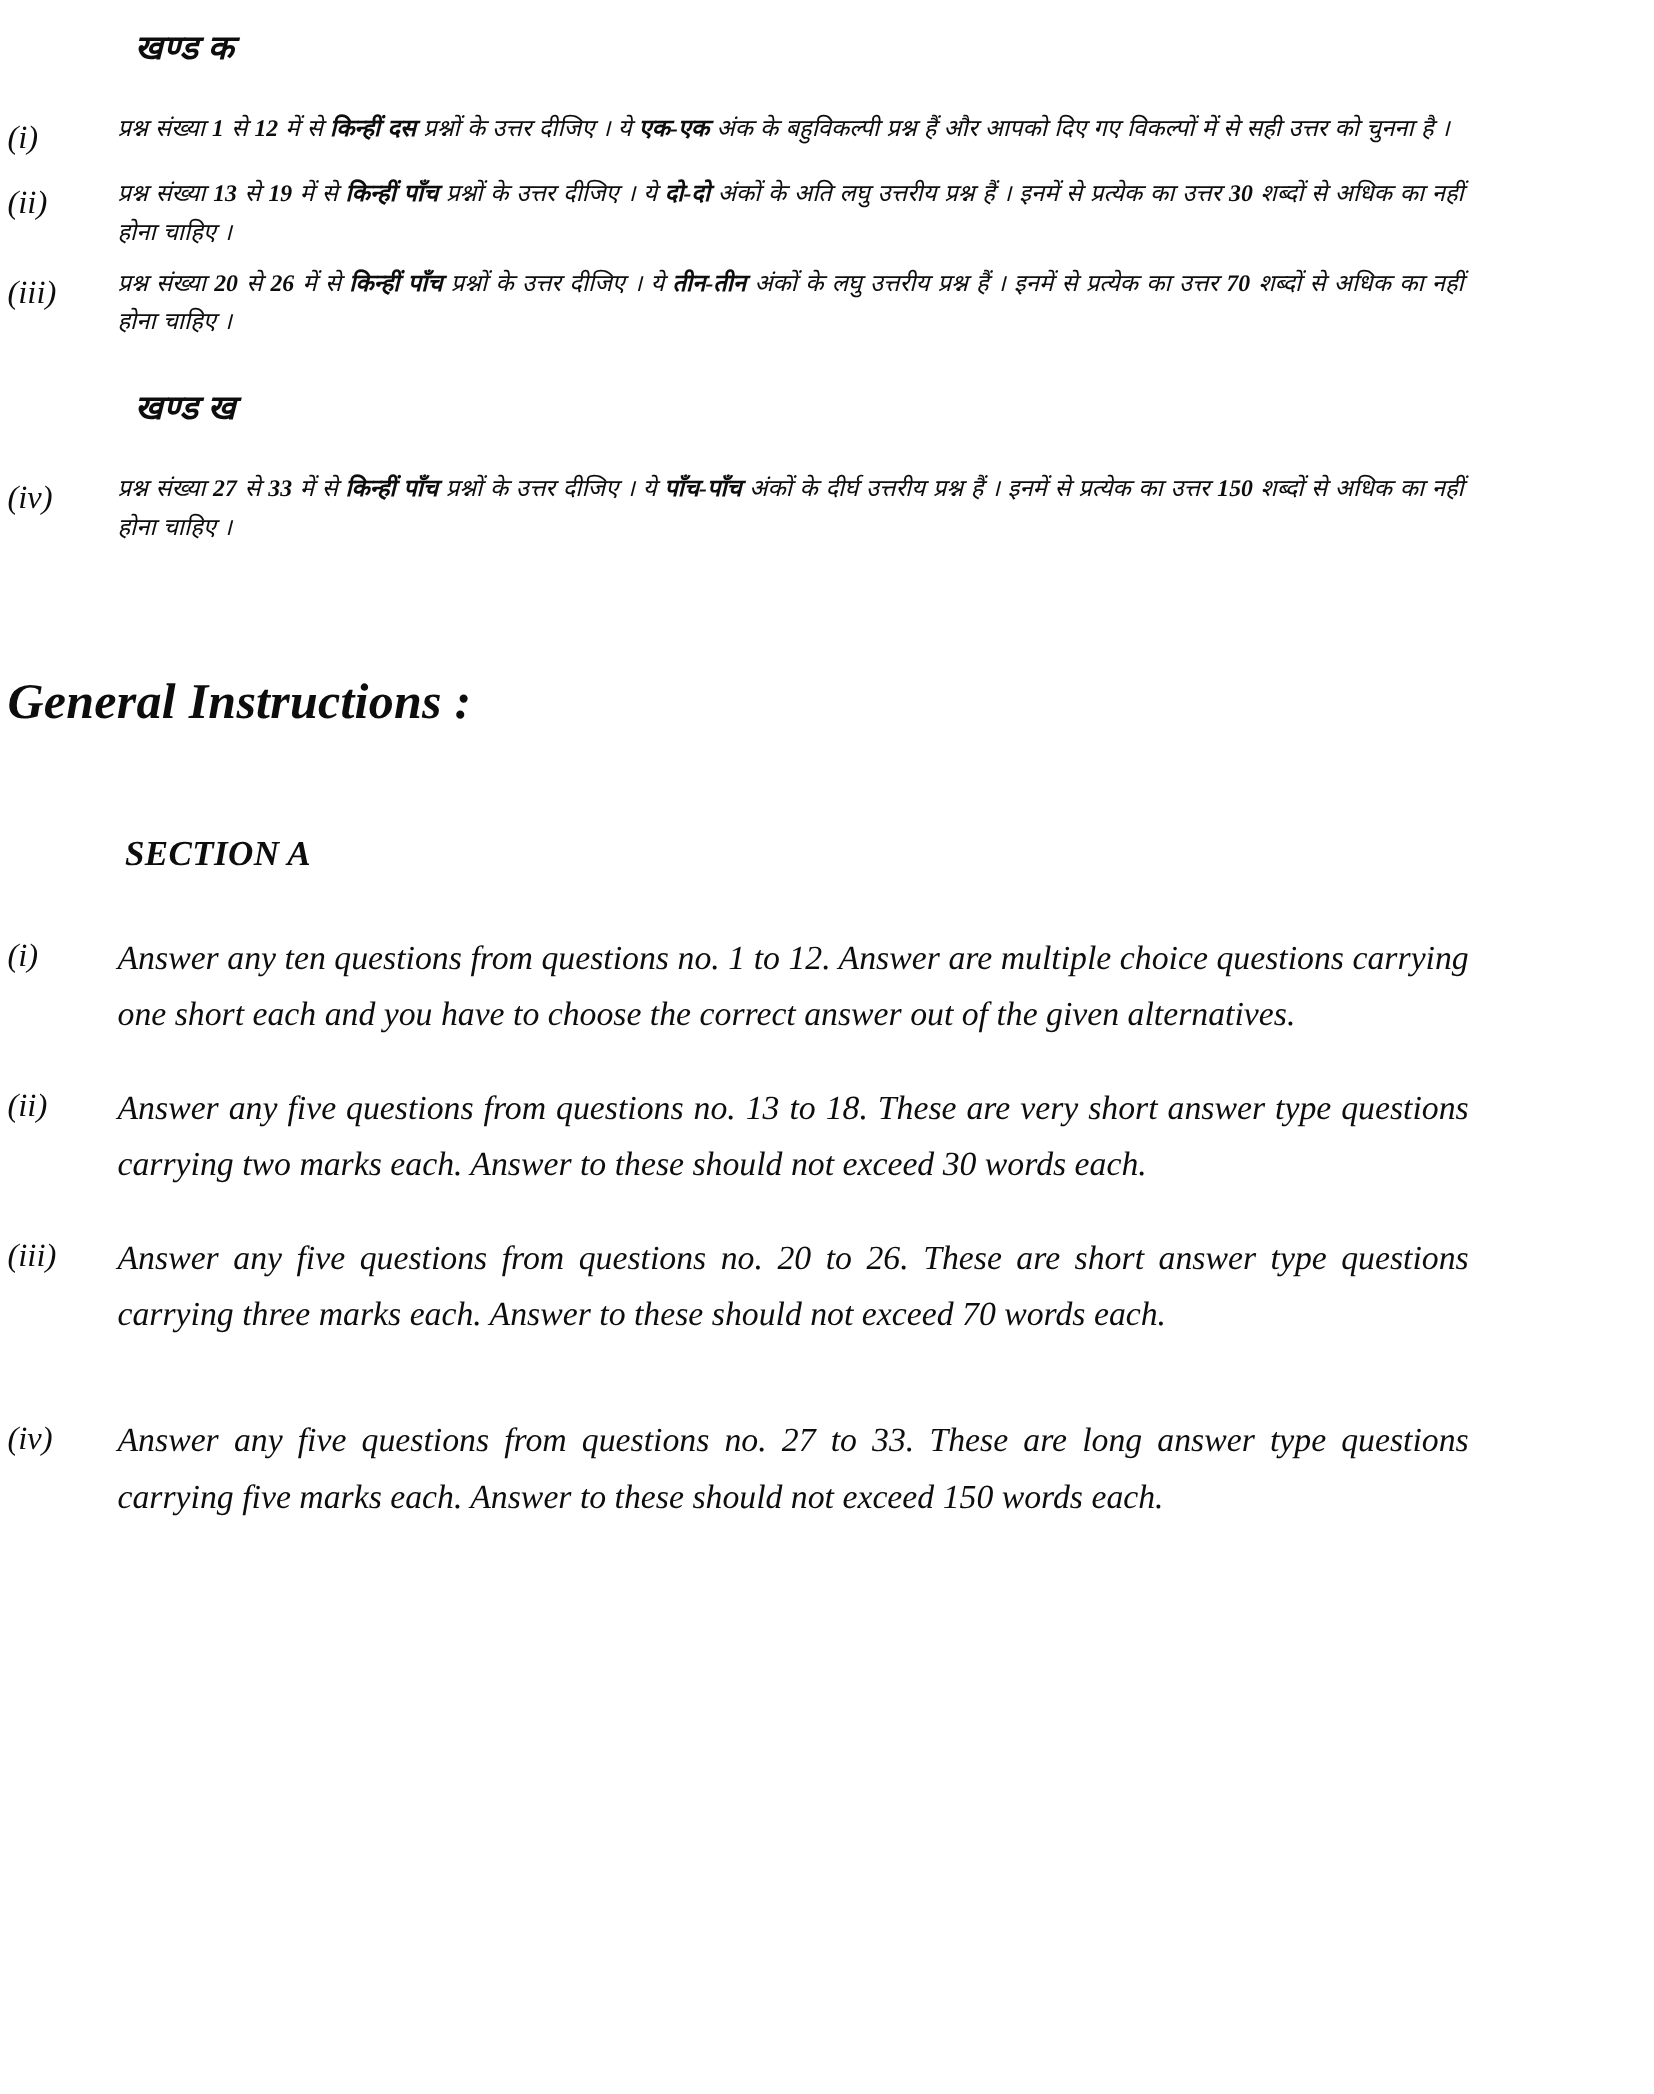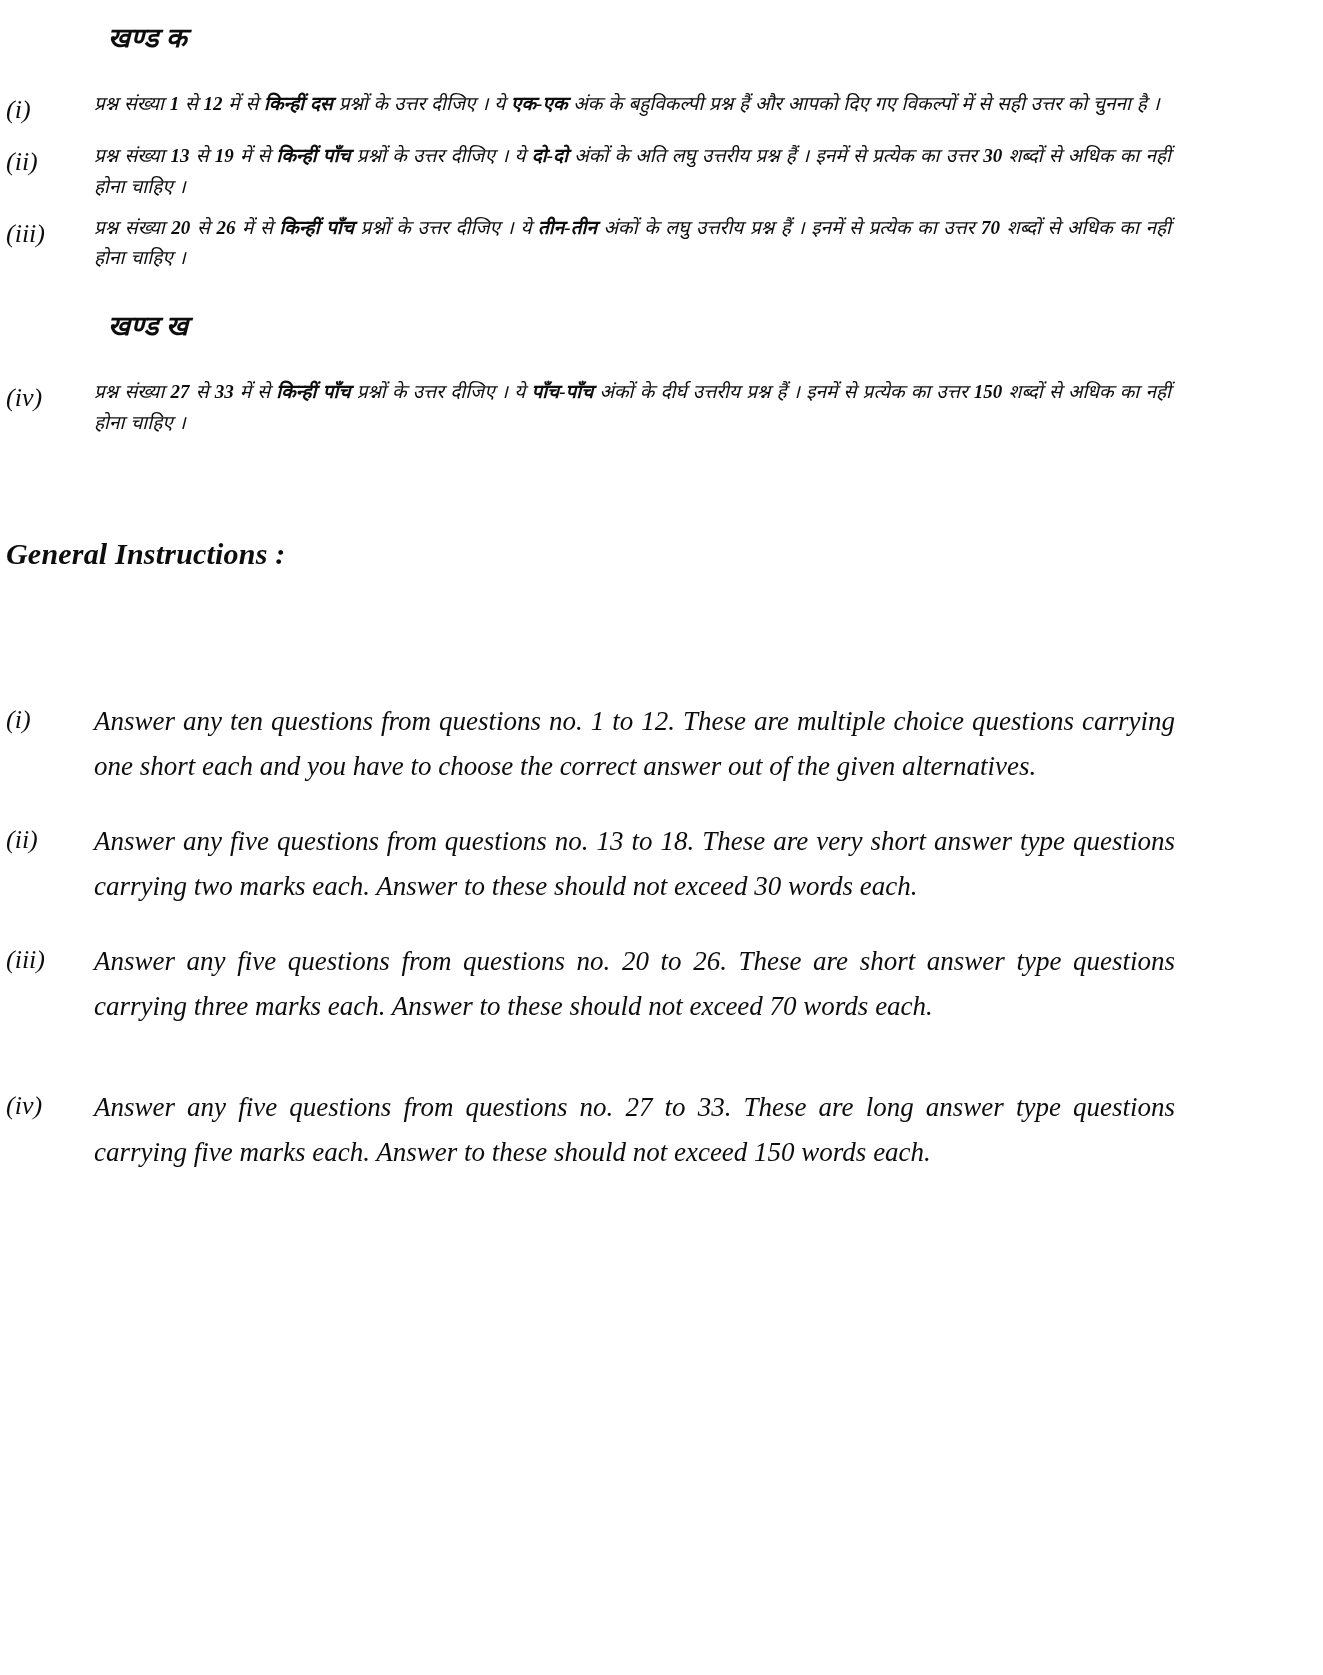--- a/index.html
+++ b/index.html
@@ -59,21 +59,21 @@
     text-align: justify;
     text-justify: inter-word;
     word-spacing: 1px;
   }
   .hi-item .body b { font-weight: bold; }
 
   
   .gen-instructions {
     font-style: italic;
     font-weight: bold;
-    font-size: 30px;
+    font-size: 40px;
     padding-left: 6px;
     margin: 0;
     letter-spacing: .2px;
   }
 
   .en-section-head {
     font-style: italic;
     font-weight: bold;
     font-size: 28px;
     padding-left: 100px;
@@ -143,26 +143,27 @@
     <div class="marker">(iv)</div>
     <div class="body"><span>प्रश्न संख्या </span><b>27</b><span> से </span><b>33</b><span> में से </span><b>किन्हीं पाँच</b><span> प्रश्नों के उत्तर दीजिए । ये </span><b>पाँच-पाँच</b><span> अंकों के दीर्घ उत्तरीय प्रश्न हैं । इनमें से प्रत्येक का उत्तर </span><b>150</b><span> शब्दों से अधिक का नहीं होना चाहिए ।</span></div>
   </div>
 
   <div class="sp-big-1"></div>
 
   <div class="gen-instructions">General Instructions :</div>
 
   <div class="sp-gi"></div>
 
+  <div class="en-section-head">SECTION A</div>
 
   <div class="sp-sec-a"></div>
 
   <div class="en-item">
     <div class="marker">(i)</div>
-    <div class="body"><span>Answer </span><b>any ten</b><span> questions from questions no. </span><b>1</b><span> to </span><b>12</b><span>. These are multiple choice questions carrying </span><b>one</b><span> short each and you have to choose the correct answer out of the given alternatives.</span></div>
+    <div class="body"><span>Answer </span><b>any ten</b><span> questions from questions no. </span><b>1</b><span> to </span><b>12</b><span>. Answer are multiple choice questions carrying </span><b>one</b><span> short each and you have to choose the correct answer out of the given alternatives.</span></div>
   </div>
 
   <div class="sp-par"></div>
 
   <div class="en-item">
     <div class="marker">(ii)</div>
     <div class="body"><span>Answer </span><b>any five</b><span> questions from questions no. </span><b>13</b><span> to </span><b>18.</b><span> These are very short answer type questions carrying </span><b>two</b><span> marks each. Answer to these should not exceed </span><b>30</b><span> words each.</span></div>
   </div>
 
   <div class="sp-par"></div>

